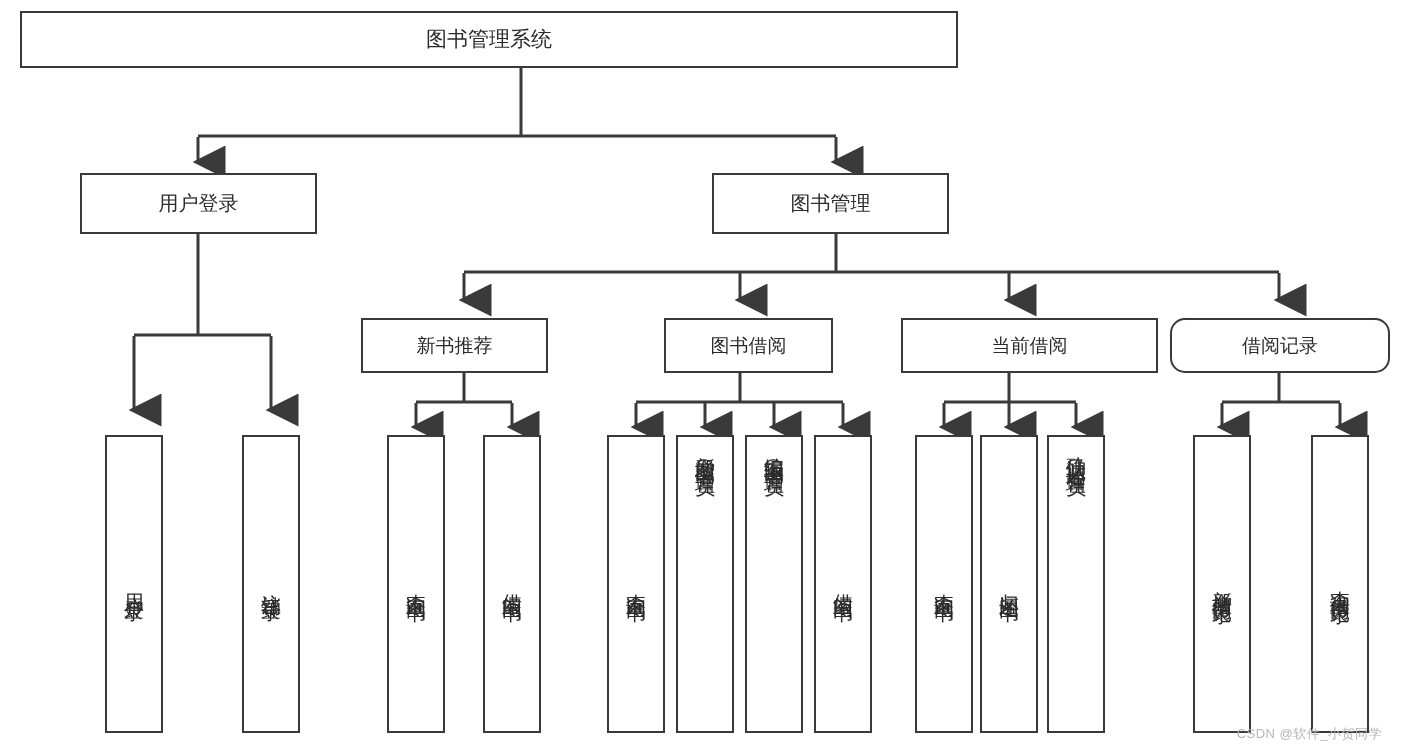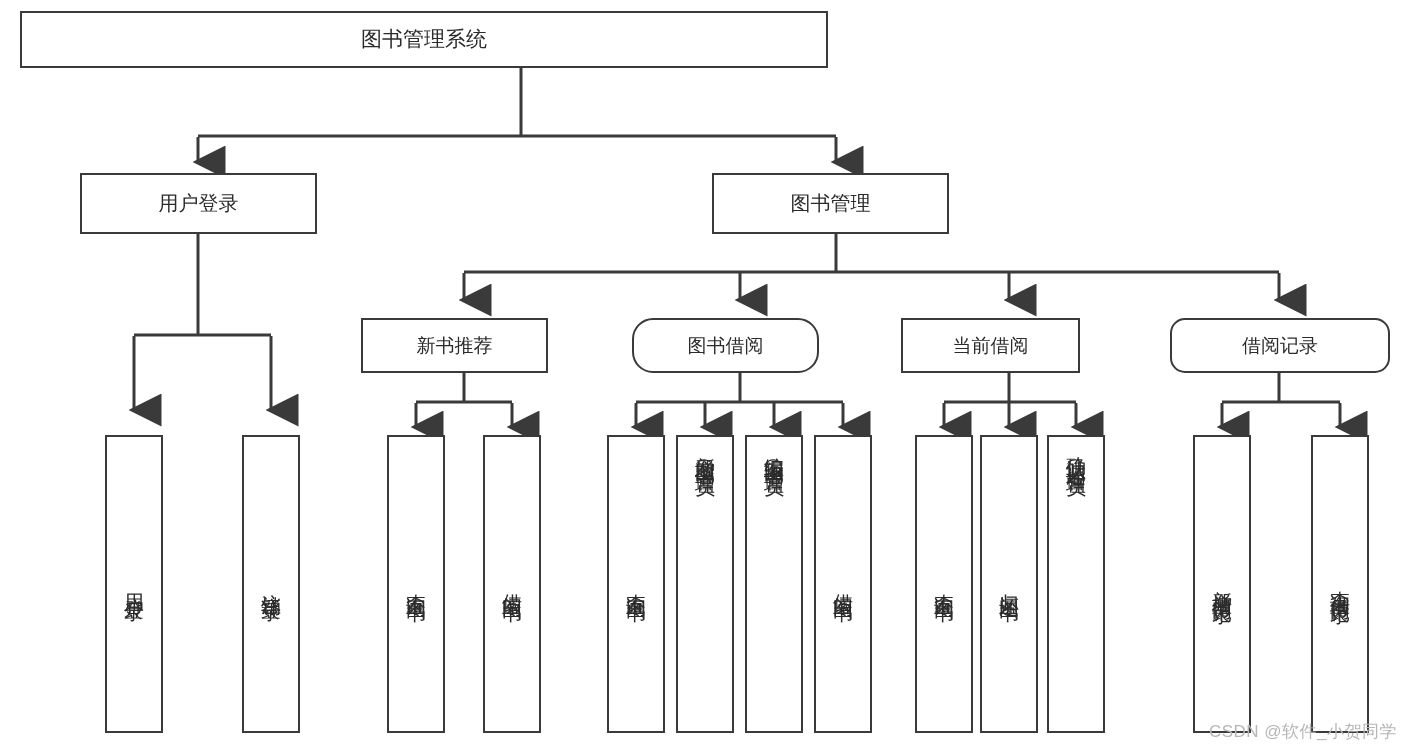--- a/index.html
+++ b/index.html
@@ -58,23 +58,23 @@
   .label {
     white-space: pre;
     line-height: 1.15;
   }
   .leaf .label {
     white-space: normal;
     text-align: center;
   }
   #watermark {
     position: absolute;
-    right: 8px;
+    right: 23px;
     bottom: 4px;
-    font-size: 17px;
+    font-size: 13px;
     color: #b6b6b6;
     letter-spacing: 0.5px;
     z-index: 3;
     white-space: pre;
   }
 </style>
 </head>
 <body>
 
 <div id="canvas">
@@ -123,41 +123,41 @@
       <path d="M 1009 403 L 1009 427" marker-end="url(#arrow)"></path>
       <path d="M 1076 403 L 1076 427" marker-end="url(#arrow)"></path>
 
       <path d="M 1279 373 L 1279 402"></path>
       <path d="M 1222 402 L 1340 402"></path>
       <path d="M 1222 403 L 1222 427" marker-end="url(#arrow)"></path>
       <path d="M 1340 403 L 1340 427" marker-end="url(#arrow)"></path>
     </g>
   </svg>
 
-  <div class="node root" style="left:20px; top:11px; width:808px; height:57px;">
+  <div class="node root" style="left:20px; top:11px; width:938px; height:57px;">
     <span class="label">图书管理系统</span>
   </div>
 
   <div class="node lvl1" style="left:80px; top:173px; width:237px; height:61px;">
     <span class="label">用户登录</span>
   </div>
 
   <div class="node lvl2" style="left:361px; top:318px; width:187px; height:55px;">
     <span class="label">新书推荐</span>
   </div>
 
   <div class="node lvl1" style="left:712px; top:173px; width:237px; height:61px;">
     <span class="label">图书管理</span>
   </div>
 
-  <div class="node lvl2" style="left:632px; top:318px; width:187px; height:55px;border-radius:21px;">
+  <div class="node lvl2" style="left:664px; top:318px; width:169px; height:55px;">
     <span class="label">图书借阅</span>
   </div>
 
-  <div class="node lvl2" style="left:901px; top:318px; width:179px; height:55px;">
+  <div class="node lvl2" style="left:901px; top:318px; width:257px; height:55px;">
     <span class="label">当前借阅</span>
   </div>
 
   <div class="node lvl2" style="left:1170px; top:318px; width:220px; height:55px;border-radius:15px;">
     <span class="label">借阅记录</span>
   </div>
 
   <div class="node leaf" style="left:105px; top:435px; width:58px; height:298px;">
     <span class="label">用户登录</span>
   </div>

